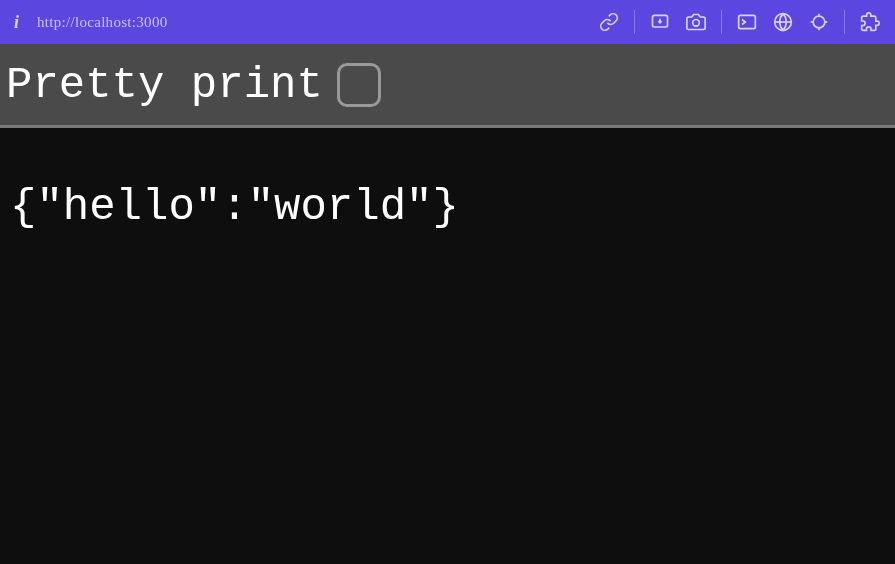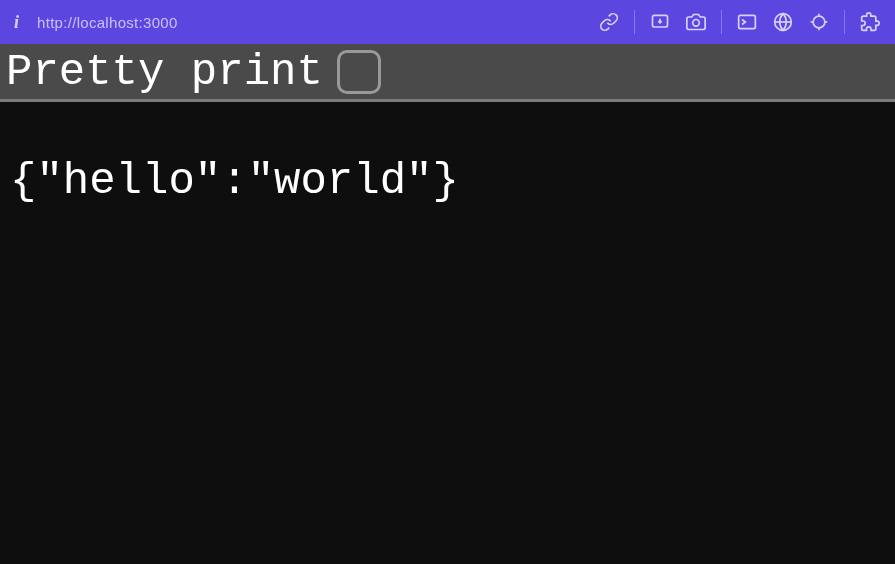--- a/index.html
+++ b/index.html
@@ -25,21 +25,21 @@
     .info-icon {
       color: #d8d2ff;
       font-family: Georgia, serif;
       font-weight: bold;
       font-size: 18px;
       font-style: italic;
     }
     .url {
       color: #c9c0ff;
       font-size: 15px;
-      font-family: Liberation Sans, sans-serif;
+      font-family: Liberation Serif, serif;
       letter-spacing: 0.3px;
       flex: 1;
     }
     .toolbar-icons {
       display: flex;
       align-items: center;
       gap: 14px;
     }
     .icon {
       width: 22px;
@@ -53,21 +53,21 @@
     .icon svg {
       width: 20px;
       height: 20px;
     }
     .divider {
       width: 1px;
       height: 24px;
       background: rgba(216, 210, 255, 0.35);
     }
     .controls-bar {
-      height: 58px;
+      height: 84px;
       background: #4a4a4a;
       display: flex;
       align-items: center;
       padding: 0 6px;
       border-bottom: 3px solid #7a7a7a;
     }
     .pretty-label {
       color: #ffffff;
       font-size: 44px;
       font-family: 'Menlo', 'Consolas', 'Courier New', monospace;

